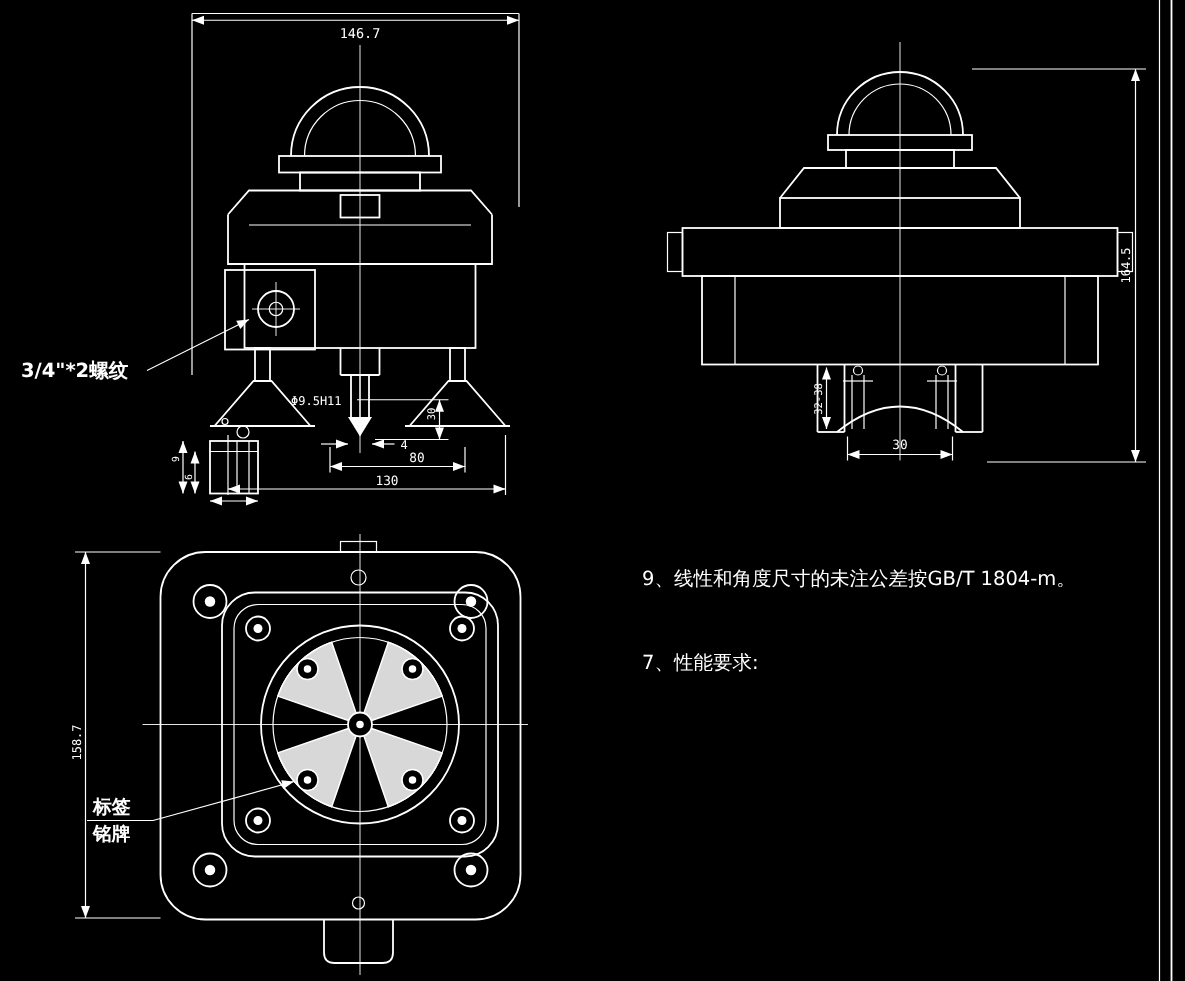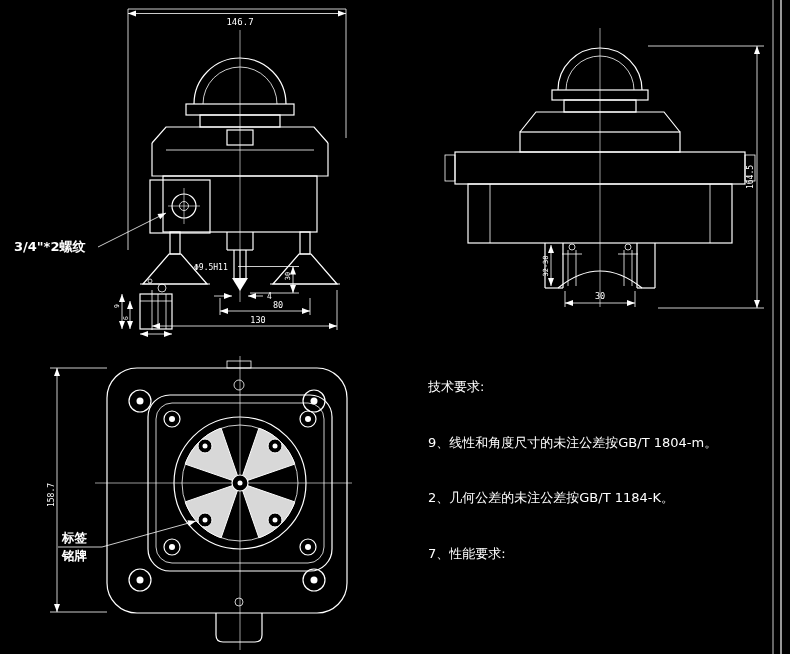--- a/index.html
+++ b/index.html
@@ -265,23 +265,21 @@
     <g>
       <text class="cntxt" x="62" y="542" font-size="12.5">标签</text>
       <text class="cntxt" x="62" y="560" font-size="12.5">铭牌</text>
       <line class="thin" x1="58" y1="547" x2="102" y2="547"></line>
       <line class="thin" x1="102" y1="547" x2="196" y2="521" marker-end="url(#arE)"></line>
     </g>
   </g>
 </svg>
 
 <div id="tech">
-  <div>技术要求:</div>
   <div>9、线性和角度尺寸的未注公差按GB/T 1804-m。</div>
-  <div>2、几何公差的未注公差按GB/T 1184-K。</div>
   <div>7、性能要求:</div>
   
   
   
   
   
   
   
   
   

